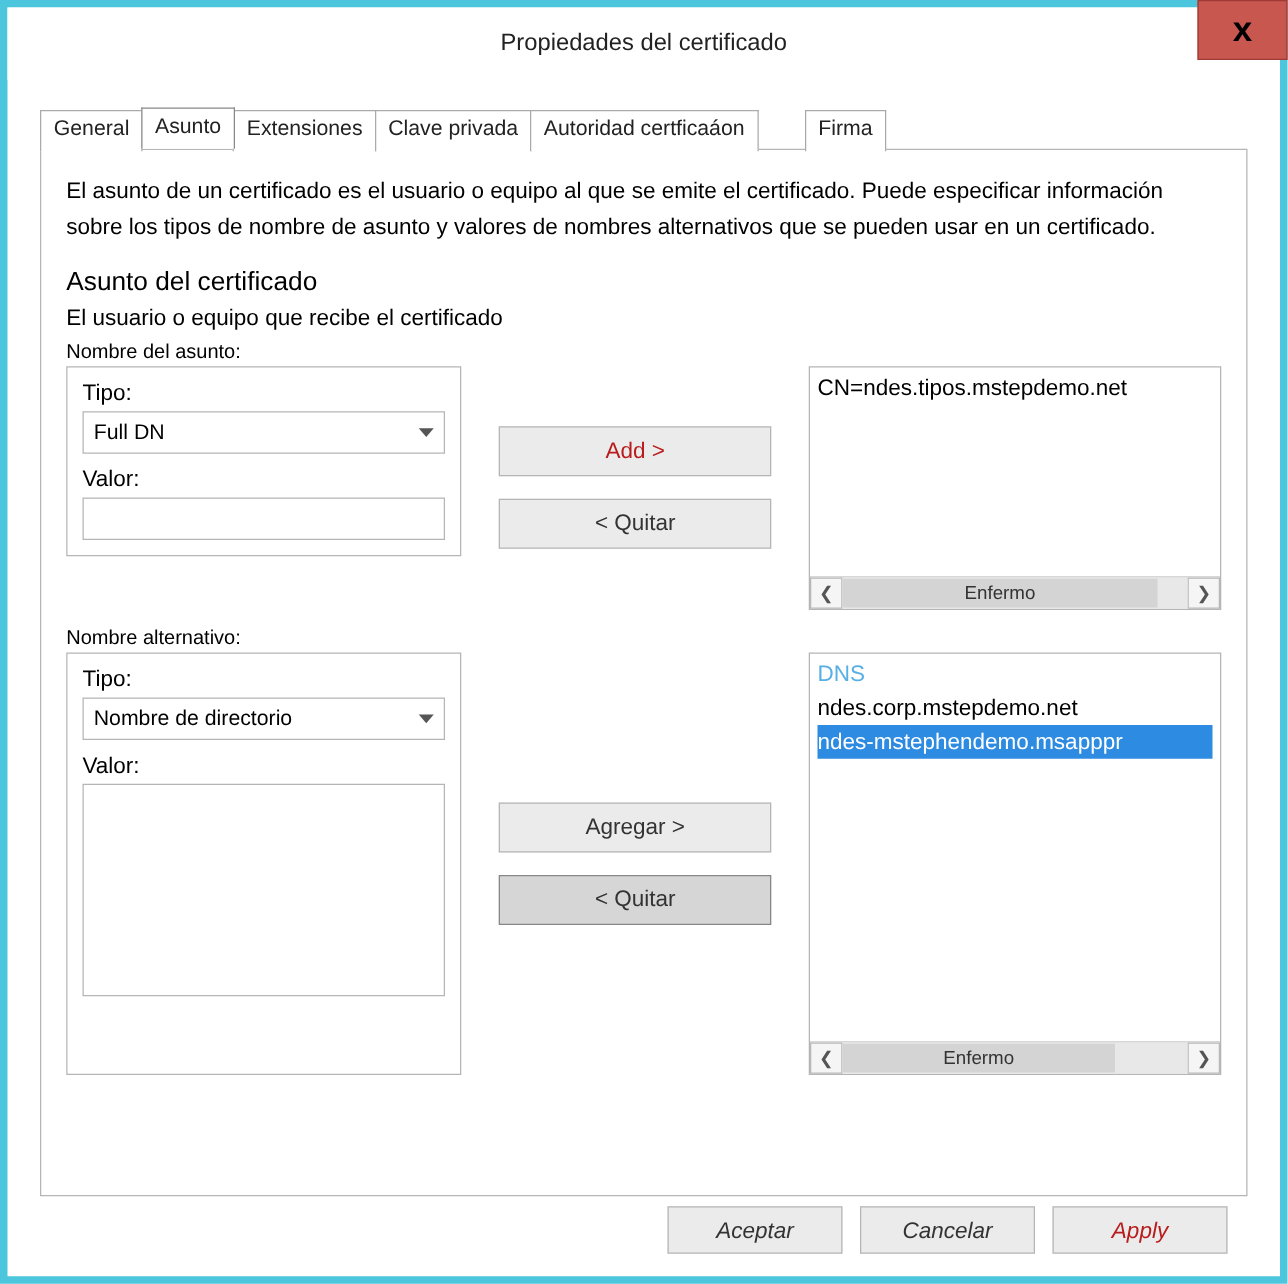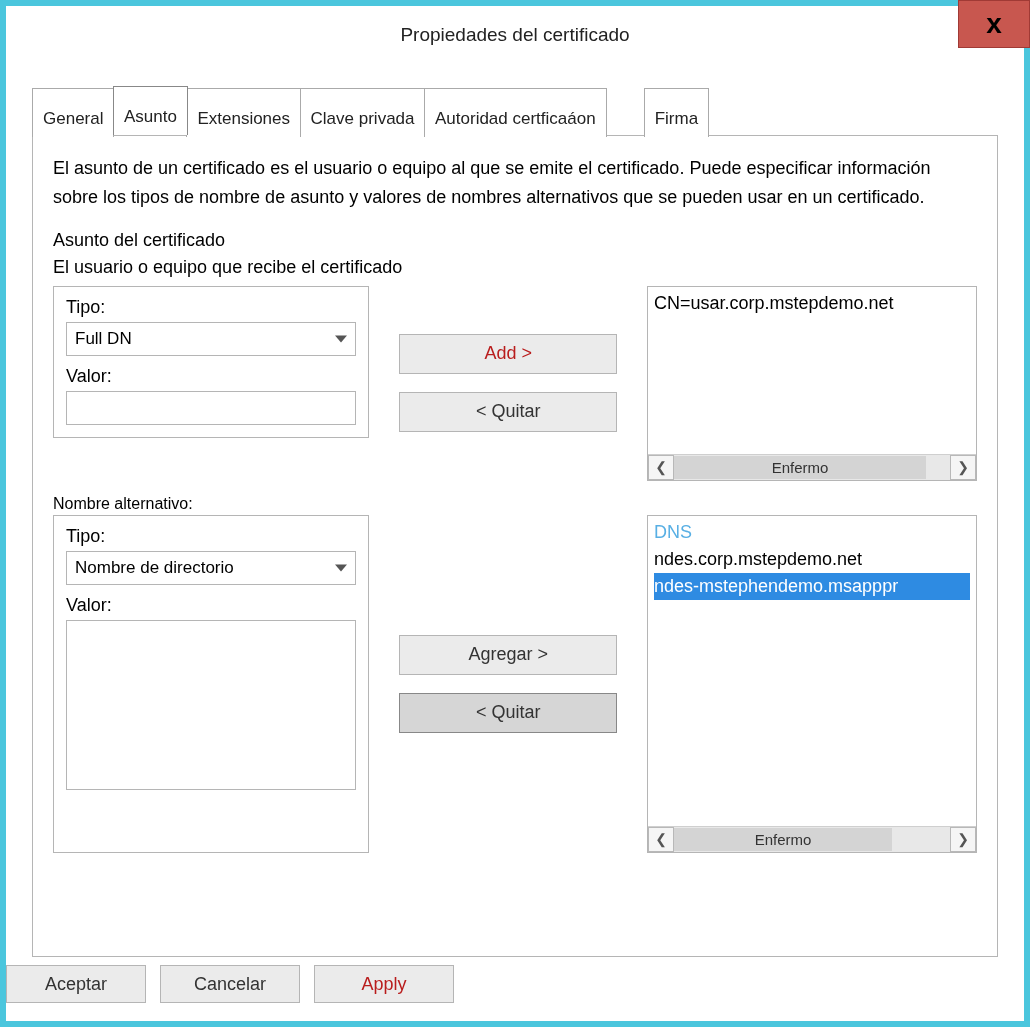--- a/index.html
+++ b/index.html
@@ -58,21 +58,21 @@
     }
     .tabs {
       display: flex;
       position: relative;
       z-index: 2;
     }
     .tab {
       border: 1.5px solid #aaa;
       border-bottom: none;
       background: #fff;
-      padding: 20px 10px 6px 10px;
+      padding: 4px 10px 6px 10px;
       font-size: 17px;
       color: #222;
       margin-right: -1.5px;
       position: relative;
       top: 1.5px;
     }
     .tab.active {
       border-color: #888;
       top: 0;
       padding-bottom: 8px;
@@ -93,21 +93,21 @@
       position: relative;
       z-index: 1;
       margin-top: 0;
     }
     .intro {
       font-size: 18px;
       line-height: 1.6;
       margin-bottom: 18px;
     }
     .section-heading {
-      font-size: 18px;
+      font-size: 21px;
       margin-bottom: 6px;
     }
     .section-sub {
       font-size: 18px;
       margin-bottom: 8px;
     }
     .field-label {
       font-size: 16px;
       margin-bottom: 2px;
     }
@@ -246,24 +246,25 @@
       display: flex;
       align-items: center;
       justify-content: center;
       height: 100%;
       font-size: 15px;
       color: #333;
     }
     .footer {
       height: 64px;
       display: flex;
-      justify-content: flex-start;
+      justify-content: flex-end;
       align-items: center;
       gap: 14px;
-      padding: 0 22px 10px 0;
+      padding: 0 42px 10px 0;
+      font-style: italic;
     }
     .footer .btn {
       width: 140px;
       height: 38px;
       font-size: 18px;
     }
   </style>
 </head>
 <body>
 
@@ -284,40 +285,41 @@
       <div class="tab">Autoridad certficaáon</div>
       <div class="tab spacer"></div>
       <div class="tab">Firma</div>
     </div>
 
     <div class="tab-content">
       <div class="intro">El asunto de un certificado es el usuario o equipo al que se emite el certificado. Puede especificar información sobre los tipos de nombre de asunto y valores de nombres alternativos que se pueden usar en un certificado.</div>
       <div class="section-heading">Asunto del certificado</div>
       <div class="section-sub">El usuario o equipo que recibe el certificado</div>
 
+      <div class="field-label">Nombre del asunto:</div>
       <div class="row">
         <div class="col-left">
           <div class="group-box">
             <div class="inner-label">Tipo:</div>
             <div class="select-wrap">
               <span>Full DN</span>
               <span class="caret"></span>
             </div>
             <div class="inner-label">Valor:</div>
             <input class="text-input" value="" style="">
           </div>
         </div>
         <div class="col-mid">
           <div class="btn disabled">Add &gt;</div>
           <div class="btn">&lt; Quitar</div>
         </div>
         <div class="col-right">
           <div class="listbox short">
             <div class="listbox-content">
-              <div class="list-item">CN=usar.corp.mstepdemo.net</div>
+              <div class="list-item">CN=ndes.tipos.mstepdemo.net</div>
             </div>
             <div class="hscroll">
               <div class="hscroll-btn">❮</div>
               <div class="hscroll-track">
                 <div class="hscroll-thumb" style="left:0;right:24px;">
                   <div class="thumb-text">Enfermo</div>
                 </div>
               </div>
               <div class="hscroll-btn">❯</div>
             </div>

